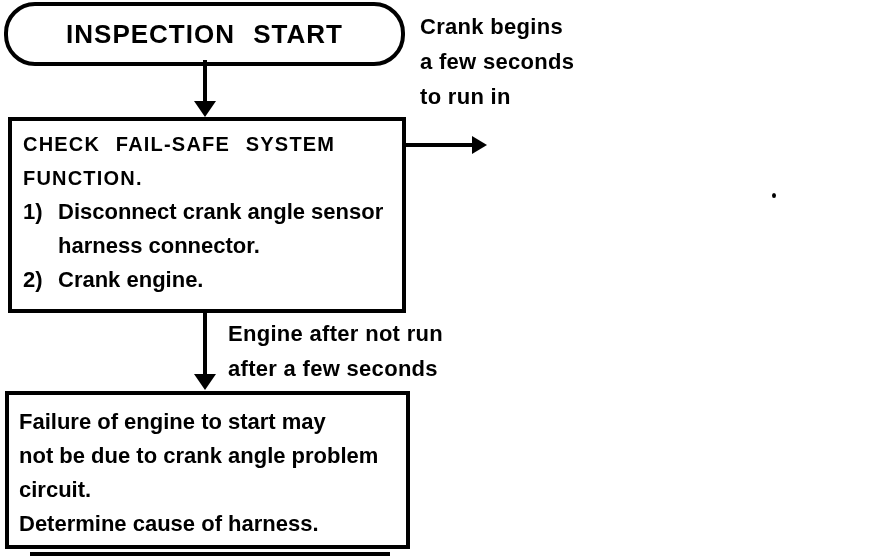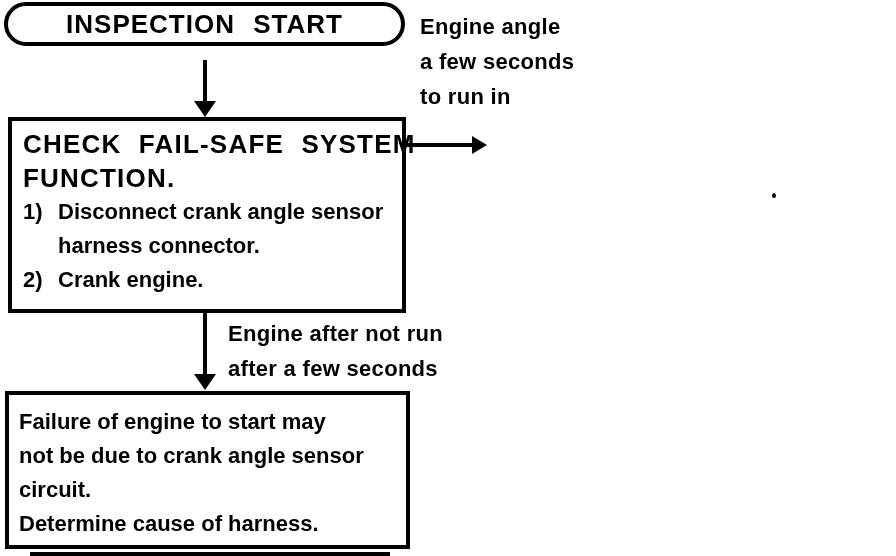--- a/index.html
+++ b/index.html
@@ -5,52 +5,52 @@
   html,body{margin:0;padding:0;background:#ffffff;}
   .stage{
     position:relative;width:896px;height:556px;background:#ffffff;
     font-family:"Liberation Sans",sans-serif;color:#000;overflow:hidden;
   }
   .node{position:absolute;border:4px solid #000;background:#fff;box-sizing:border-box;}
   .stadium{
     display:flex;align-items:center;justify-content:center;
     font-weight:700;font-size:26px;letter-spacing:1px;word-spacing:10px;white-space:nowrap;
   }
-  .node-start{left:4px;top:2px;width:401px;height:44px;border-radius:31px;}
+  .node-start{left:4px;top:2px;width:401px;height:64px;border-radius:31px;}
   .node-end{left:486px;top:112px;width:404px;height:68px;border-radius:34px;}
   .node-check{left:8px;top:117px;width:398px;height:196px;padding:6px 4px 0 11px;}
   .node-result{left:5px;top:391px;width:405px;height:158px;padding:10px 4px 12px 10px;}
   .line{position:absolute;background:#000;}
   .ah-down{position:absolute;width:0;height:0;
     border-left:11px solid transparent;border-right:11px solid transparent;border-top:16px solid #000;}
   .ah-right{position:absolute;width:0;height:0;
     border-top:9px solid transparent;border-bottom:9px solid transparent;border-left:15px solid #000;}
   .branch-label{position:absolute;font-weight:700;font-size:22px;line-height:35px;letter-spacing:.3px;white-space:nowrap;}
   .branch-label span{display:block;}
-  .check-title span{display:block;font-weight:700;font-size:26px;line-height:34px;letter-spacing:1.2px;word-spacing:9px;white-space:nowrap;}
+  .check-title span{display:block;font-weight:700;font-size:20px;line-height:34px;letter-spacing:1.2px;word-spacing:9px;white-space:nowrap;}
   .step{display:flex;font-weight:700;font-size:22px;line-height:34px;white-space:nowrap;}
   .step-num{width:35px;flex:none;}
   .step-text span{display:block;}
   .result-text span{display:block;font-weight:700;font-size:22px;line-height:34px;white-space:nowrap;}
   .speck{position:absolute;background:#000;border-radius:50%;}
 </style>
 </head>
 <body>
 
 <div class="stage">
 
   <div class="node stadium node-start">
     <span>INSPECTION START</span>
   </div>
 
   <div class="line" style="left:203px;top:60px;width:4px;height:45px;"></div>
   <div class="ah-down" style="left:194px;top:101px;"></div>
 
   <div class="branch-label" style="left:420px;top:9px;">
-    <span>Engine angle</span>
+    <span>Crank begins</span>
     <span>a few seconds</span>
     <span>to run in</span>
   </div>
 
   <div class="node node-check">
     <div class="check-title">
       <span>CHECK FAIL-SAFE SYSTEM</span>
       <span>FUNCTION.</span>
     </div>
     <div class="step">
@@ -76,21 +76,21 @@
     <span>Engine after not run</span>
     <span>after a few seconds</span>
   </div>
 
   <div class="line" style="left:203px;top:313px;width:4px;height:63px;"></div>
   <div class="ah-down" style="left:194px;top:374px;"></div>
 
   <div class="node node-result">
     <div class="result-text">
       <span>Failure of engine to start may</span>
-      <span>not be due to crank angle sensor</span>
+      <span>not be due to crank angle problem</span>
       <span>circuit.</span>
       <span>Determine cause of harness.</span>
     </div>
   </div>
 
   <div class="speck" style="left:772px;top:193px;width:4px;height:5px;"></div>
   <div class="line" style="left:30px;top:552px;width:360px;height:4px;"></div>
 
 </div>
 

